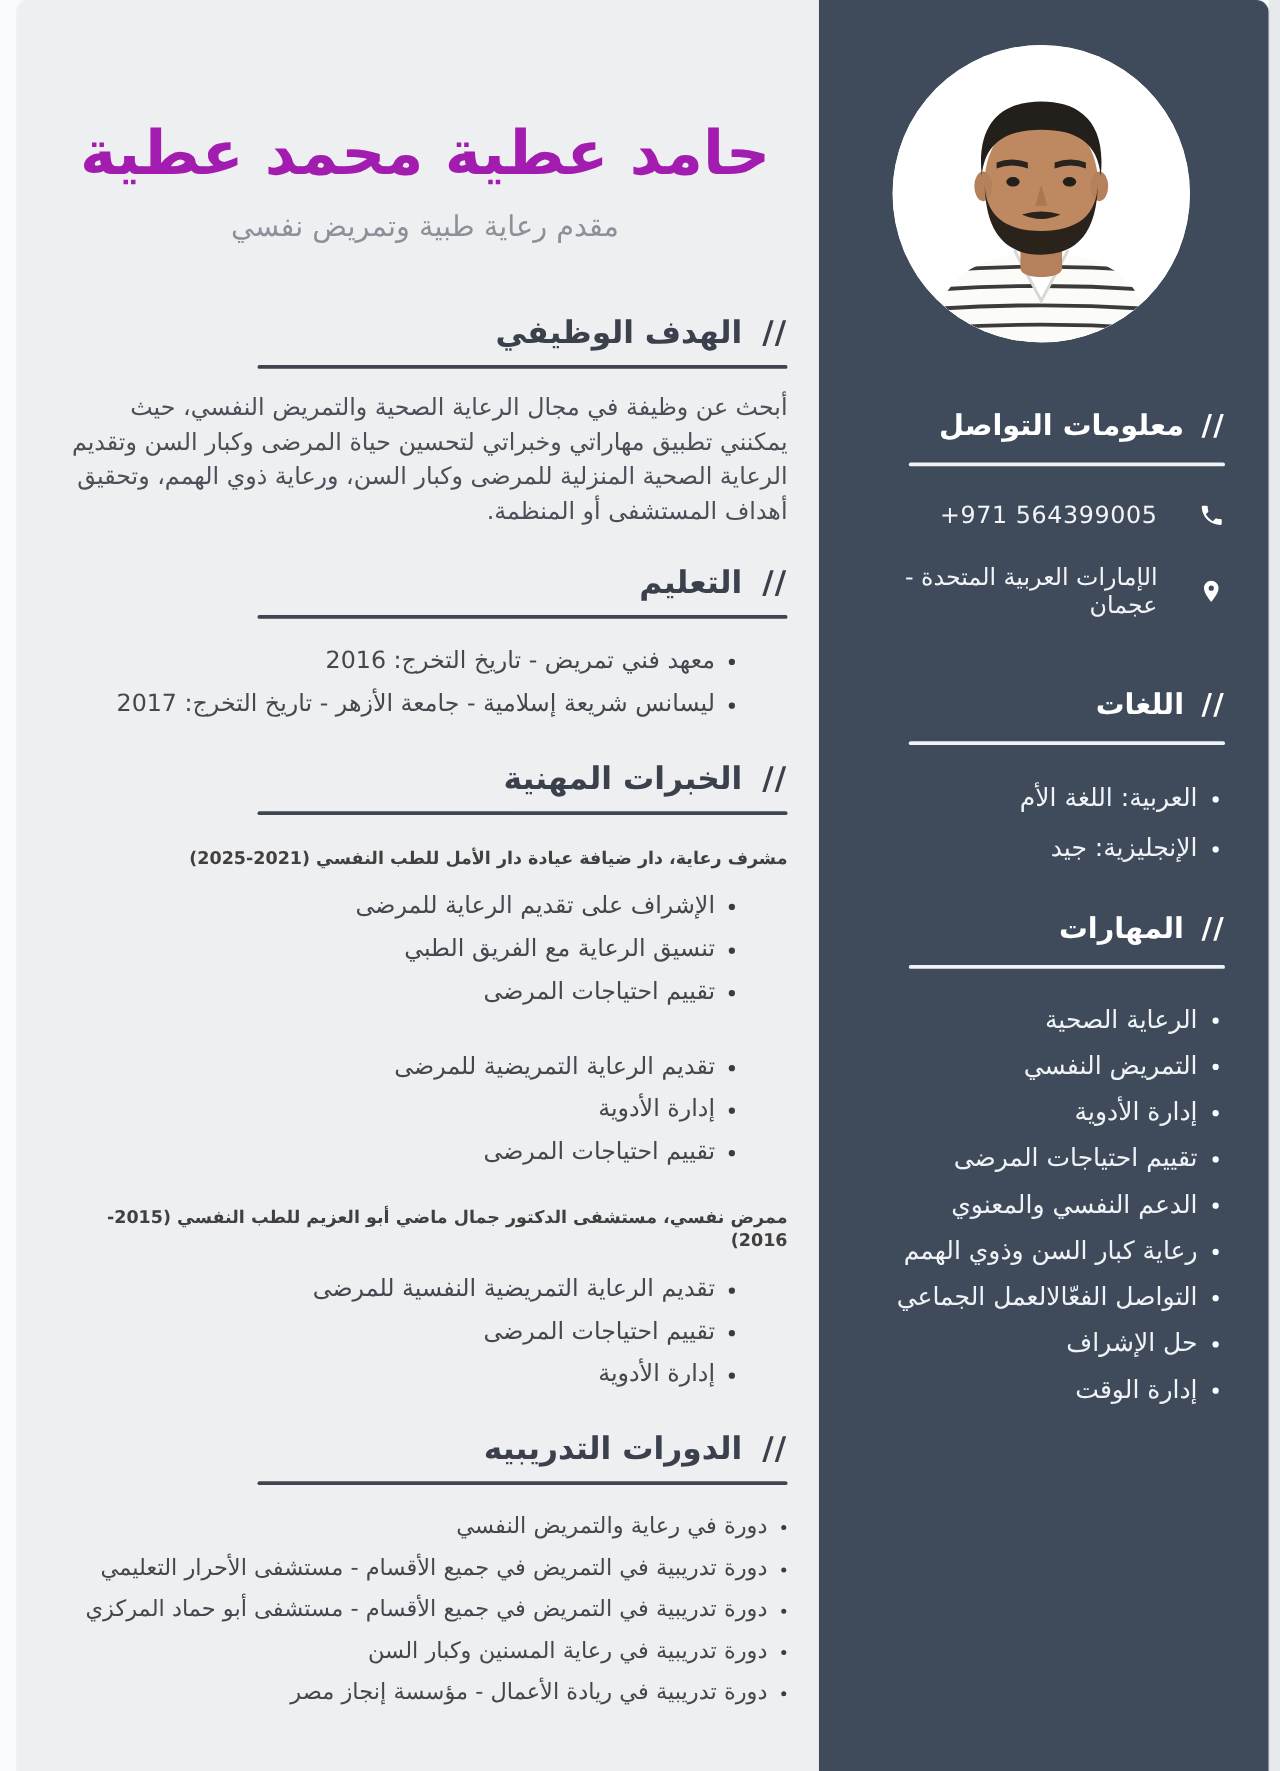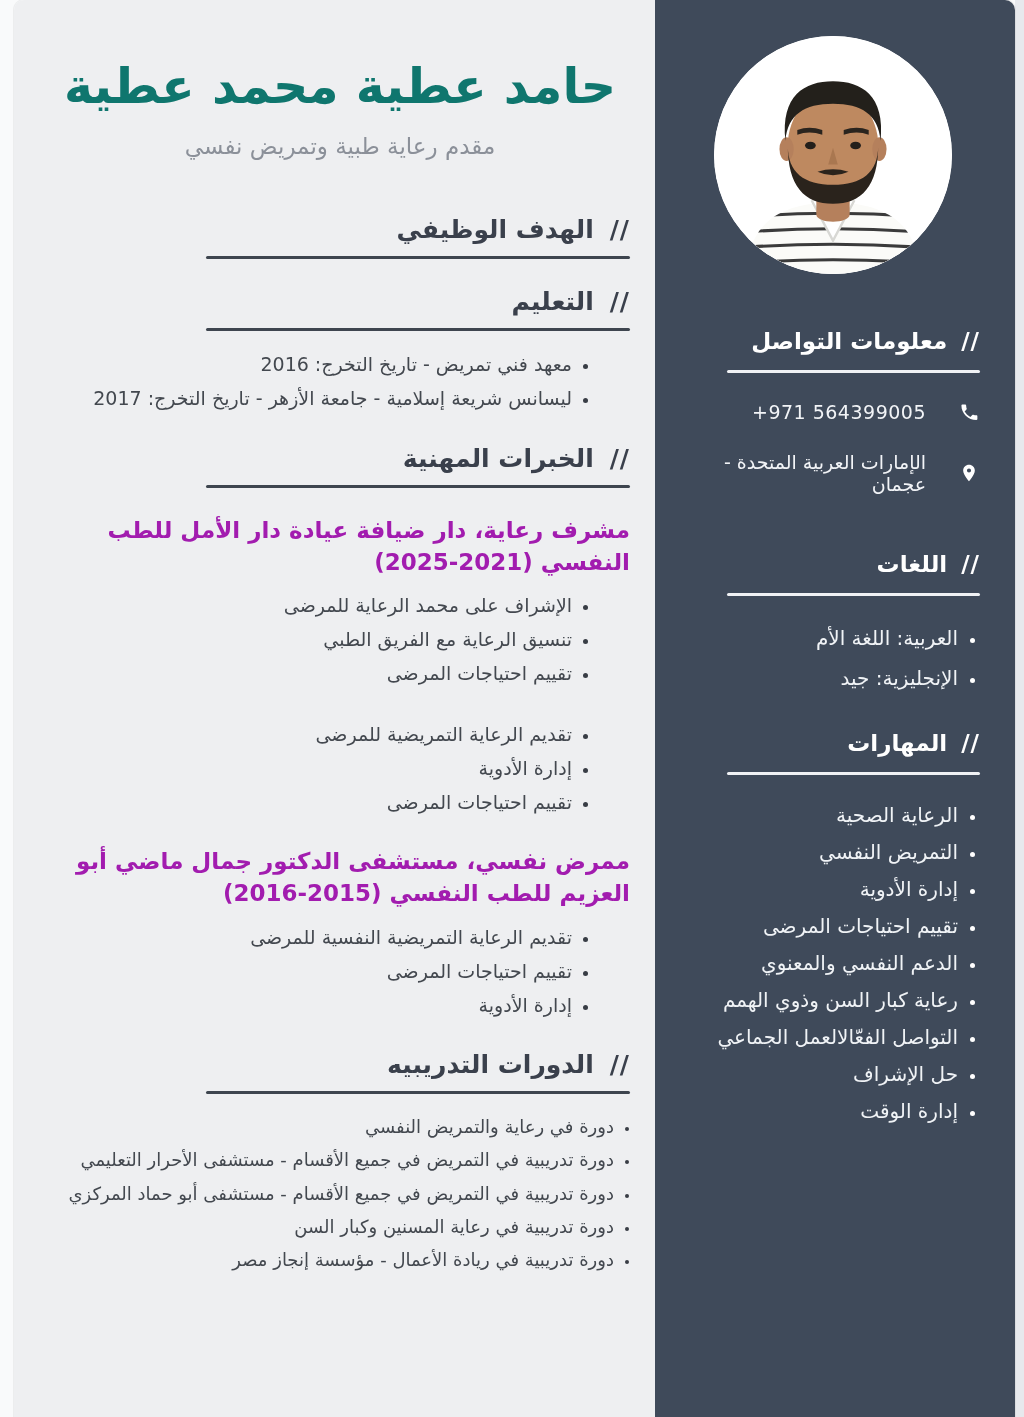--- a/index.html
+++ b/index.html
@@ -69,22 +69,23 @@
   
   .main {
     flex:1;
     background:#EEEFF1;
     padding:56px 25px 20px 36px;
     color:#454A53;
   }
   .name {
     text-align:center;
     font-size:49px; font-weight:bold;
-    color:#0f766e;
+    color:#a21caf;
     line-height:1.25;
+    margin-top:36px;
   }
   .subtitle {
     text-align:center;
     font-size:23px;
     color:#8B9099;
     margin-top:16px;
   }
   .sec { margin-top:28px; }
   .sec.objective { margin-top:56px; }
   .sec-head {
@@ -101,21 +102,21 @@
     margin-top:18px;
     font-size:19px; line-height:1.45;
     color:#4A4F58;
     text-align:right;
   }
   ul.plain { list-style:disc; padding-right:58px; margin-top:16px; }
   ul.plain li { font-size:19px; line-height:1.8; color:#43484F; }
   ul.plain li::marker { color:#383D45; font-size:0.8em; }
   .job { margin-top:26px; }
   .job-title {
-    font-size:23px; font-weight:bold; color:#a21caf;
+    font-size:14px; font-weight:bold; color:#404040;
     line-height:1.4;
   }
   .job ul.plain { margin-top:10px; }
   ul.training { list-style:disc; padding-right:16px; margin-top:16px; }
   ul.training li { font-size:18px; line-height:1.85; color:#43484F; }
   ul.training li::marker { color:#383D45; font-size:0.8em; }
 </style>
 </head>
 <body>
 
@@ -233,20 +234,21 @@
 
       <h1 class="name">حامد عطية محمد عطية</h1>
       <div class="subtitle">مقدم رعاية طبية وتمريض نفسي</div>
 
       <section class="sec objective">
         <div class="sec-head">
           <span class="marker">//</span>
           <span>الهدف الوظيفي</span>
         </div>
         <div class="rule"></div>
+        <p class="obj-text">أبحث عن وظيفة في مجال الرعاية الصحية والتمريض النفسي، حيث يمكنني تطبيق مهاراتي وخبراتي لتحسين حياة المرضى وكبار السن وتقديم الرعاية الصحية المنزلية للمرضى وكبار السن، ورعاية ذوي الهمم، وتحقيق أهداف المستشفى أو المنظمة.</p>
       </section>
 
       <section class="sec">
         <div class="sec-head">
           <span class="marker">//</span>
           <span>التعليم</span>
         </div>
         <div class="rule"></div>
         <ul class="plain">
           <li>معهد فني تمريض - تاريخ التخرج: 2016</li>
@@ -257,21 +259,21 @@
       <section class="sec">
         <div class="sec-head">
           <span class="marker">//</span>
           <span>الخبرات المهنية</span>
         </div>
         <div class="rule"></div>
 
         <div class="job">
           <div class="job-title">مشرف رعاية، دار ضيافة عيادة دار الأمل للطب النفسي (2021-2025)</div>
           <ul class="plain">
-            <li>الإشراف على محمد الرعاية للمرضى</li>
+            <li>الإشراف على تقديم الرعاية للمرضى</li>
             <li>تنسيق الرعاية مع الفريق الطبي</li>
             <li>تقييم احتياجات المرضى</li>
           </ul>
         </div>
 
         <div class="job">
           <ul class="plain">
             <li>تقديم الرعاية التمريضية للمرضى</li>
             <li>إدارة الأدوية</li>
             <li>تقييم احتياجات المرضى</li>

